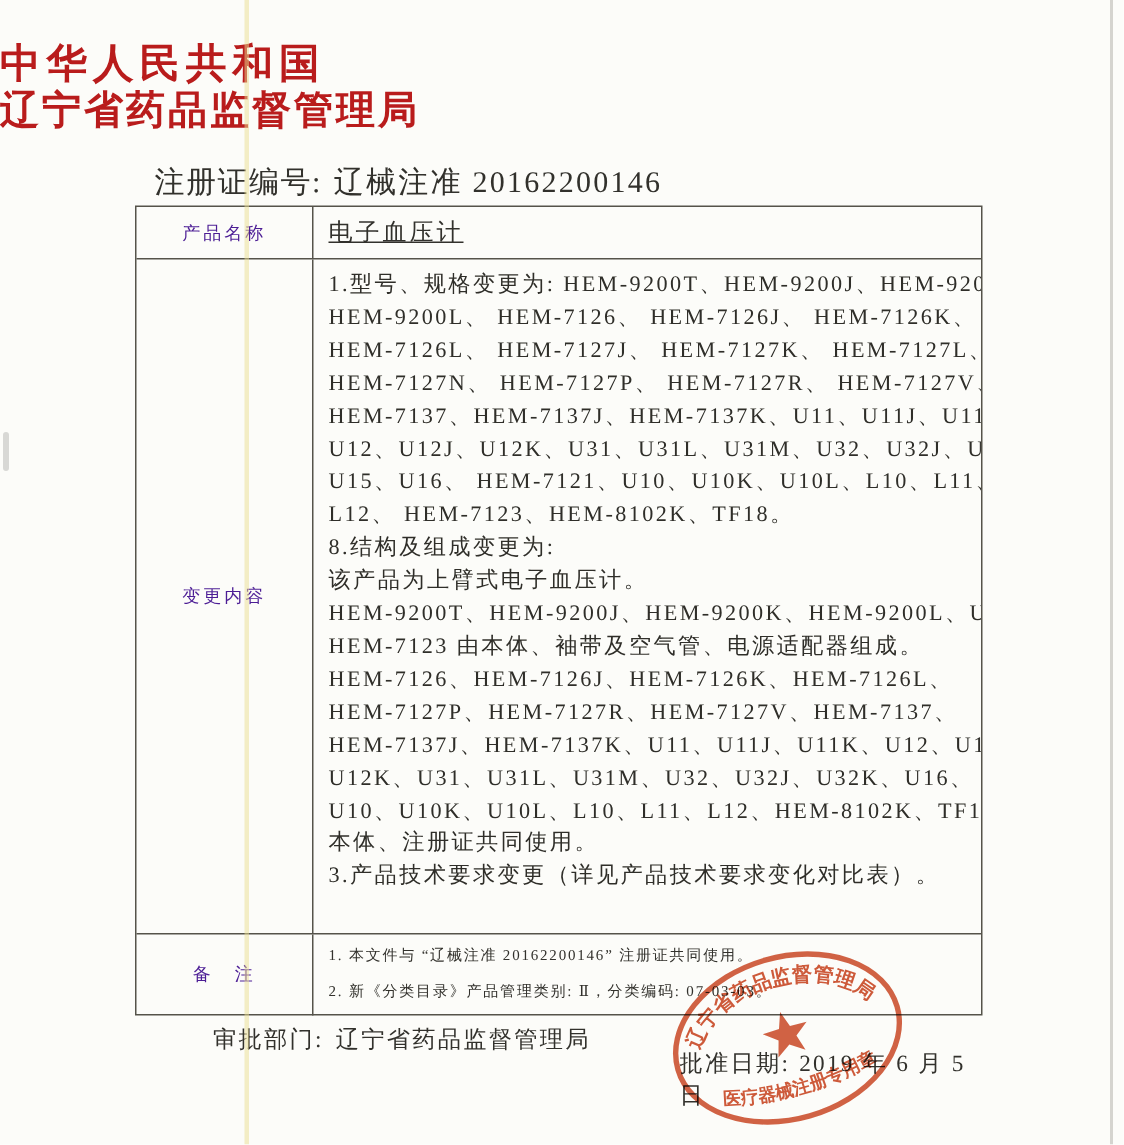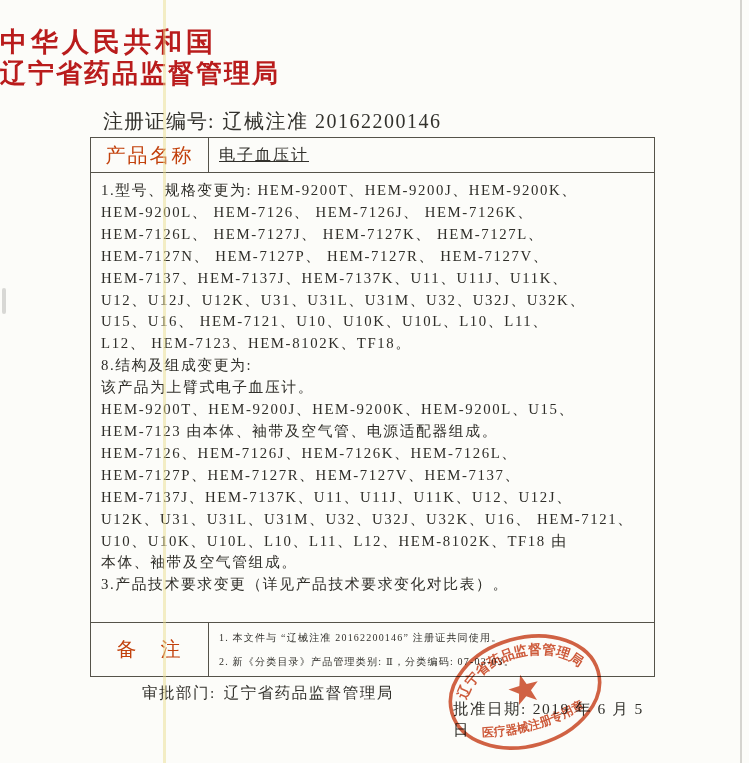--- a/index.html
+++ b/index.html
@@ -29,21 +29,21 @@
   .regline{position:absolute;left:103px;top:108px;font-size:20px;letter-spacing:1px;}
   .regline .val{margin-left:8px;letter-spacing:1.5px;}
 
   
   .doc-table{position:absolute;left:90px;top:137px;width:565px;height:540px;
     border:1.6px solid #55534a;box-sizing:border-box;}
   .t-row{display:flex;box-sizing:border-box;border-bottom:1.6px solid #55534a;}
   .t-row:last-child{border-bottom:none;}
   .t-label{width:118px;flex:0 0 118px;box-sizing:border-box;
     border-right:1.6px solid #55534a;display:flex;align-items:center;justify-content:center;
-    font-size:20px;letter-spacing:2px;color:#c2410c;}
+    font-size:12px;letter-spacing:2px;color:#4c1d95;}
   .t-cell{flex:1;box-sizing:border-box;padding:0 6px 0 10px;overflow:hidden;}
   .row-name{height:35px;}
   .row-name .t-cell{display:flex;align-items:center;font-size:16px;letter-spacing:2px;text-decoration:underline;}
   .row-change{height:450px;}
   .row-change .t-cell{padding-top:7px;}
   .row-change .line{line-height:21.9px;font-size:14.8px;letter-spacing:1.6px;
     white-space:pre;color:#2f2e29;}
   .row-note{height:53.5px;}
   .row-note .t-cell{padding-top:3px;}
   .row-note .line{line-height:24px;font-size:10px;letter-spacing:1.2px;white-space:pre;}
@@ -72,39 +72,40 @@
   <div class="regline">
     <span>注册证编号:</span><span class="val">辽械注准 20162200146</span>
   </div>
 
   <div class="doc-table">
     <div class="t-row row-name">
       <div class="t-label">产品名称</div>
       <div class="t-cell">电子血压计</div>
     </div>
     <div class="t-row row-change">
+      <div class="t-label">变更内容</div>
       <div class="t-cell">
           <div class="line">1.型号、规格变更为: HEM-9200T、HEM-9200J、HEM-9200K、</div>
           <div class="line">HEM-9200L、 HEM-7126、 HEM-7126J、 HEM-7126K、</div>
           <div class="line">HEM-7126L、 HEM-7127J、 HEM-7127K、 HEM-7127L、</div>
           <div class="line">HEM-7127N、 HEM-7127P、 HEM-7127R、 HEM-7127V、</div>
           <div class="line">HEM-7137、HEM-7137J、HEM-7137K、U11、U11J、U11K、</div>
           <div class="line">U12、U12J、U12K、U31、U31L、U31M、U32、U32J、U32K、</div>
           <div class="line">U15、U16、 HEM-7121、U10、U10K、U10L、L10、L11、</div>
           <div class="line">L12、 HEM-7123、HEM-8102K、TF18。</div>
           <div class="line">8.结构及组成变更为:</div>
           <div class="line">该产品为上臂式电子血压计。</div>
           <div class="line">HEM-9200T、HEM-9200J、HEM-9200K、HEM-9200L、U15、</div>
           <div class="line">HEM-7123 由本体、袖带及空气管、电源适配器组成。</div>
           <div class="line">HEM-7126、HEM-7126J、HEM-7126K、HEM-7126L、</div>
           <div class="line">HEM-7127P、HEM-7127R、HEM-7127V、HEM-7137、</div>
           <div class="line">HEM-7137J、HEM-7137K、U11、U11J、U11K、U12、U12J、</div>
           <div class="line">U12K、U31、U31L、U31M、U32、U32J、U32K、U16、 HEM-7121、</div>
           <div class="line">U10、U10K、U10L、L10、L11、L12、HEM-8102K、TF18 由</div>
-          <div class="line">本体、袖带及空气管组成。</div>
+          <div class="line">本体、注册证共同使用。</div>
           <div class="line">3.产品技术要求变更（详见产品技术要求变化对比表）。</div>
         </div>
     </div>
     <div class="t-row row-note">
       <div class="t-label">备　注</div>
       <div class="t-cell">
           <div class="line">1. 本文件与 “辽械注准 20162200146” 注册证共同使用。</div>
           <div class="line">2. 新《分类目录》产品管理类别: Ⅱ，分类编码: 07-03-03。</div>
         </div>
     </div>

